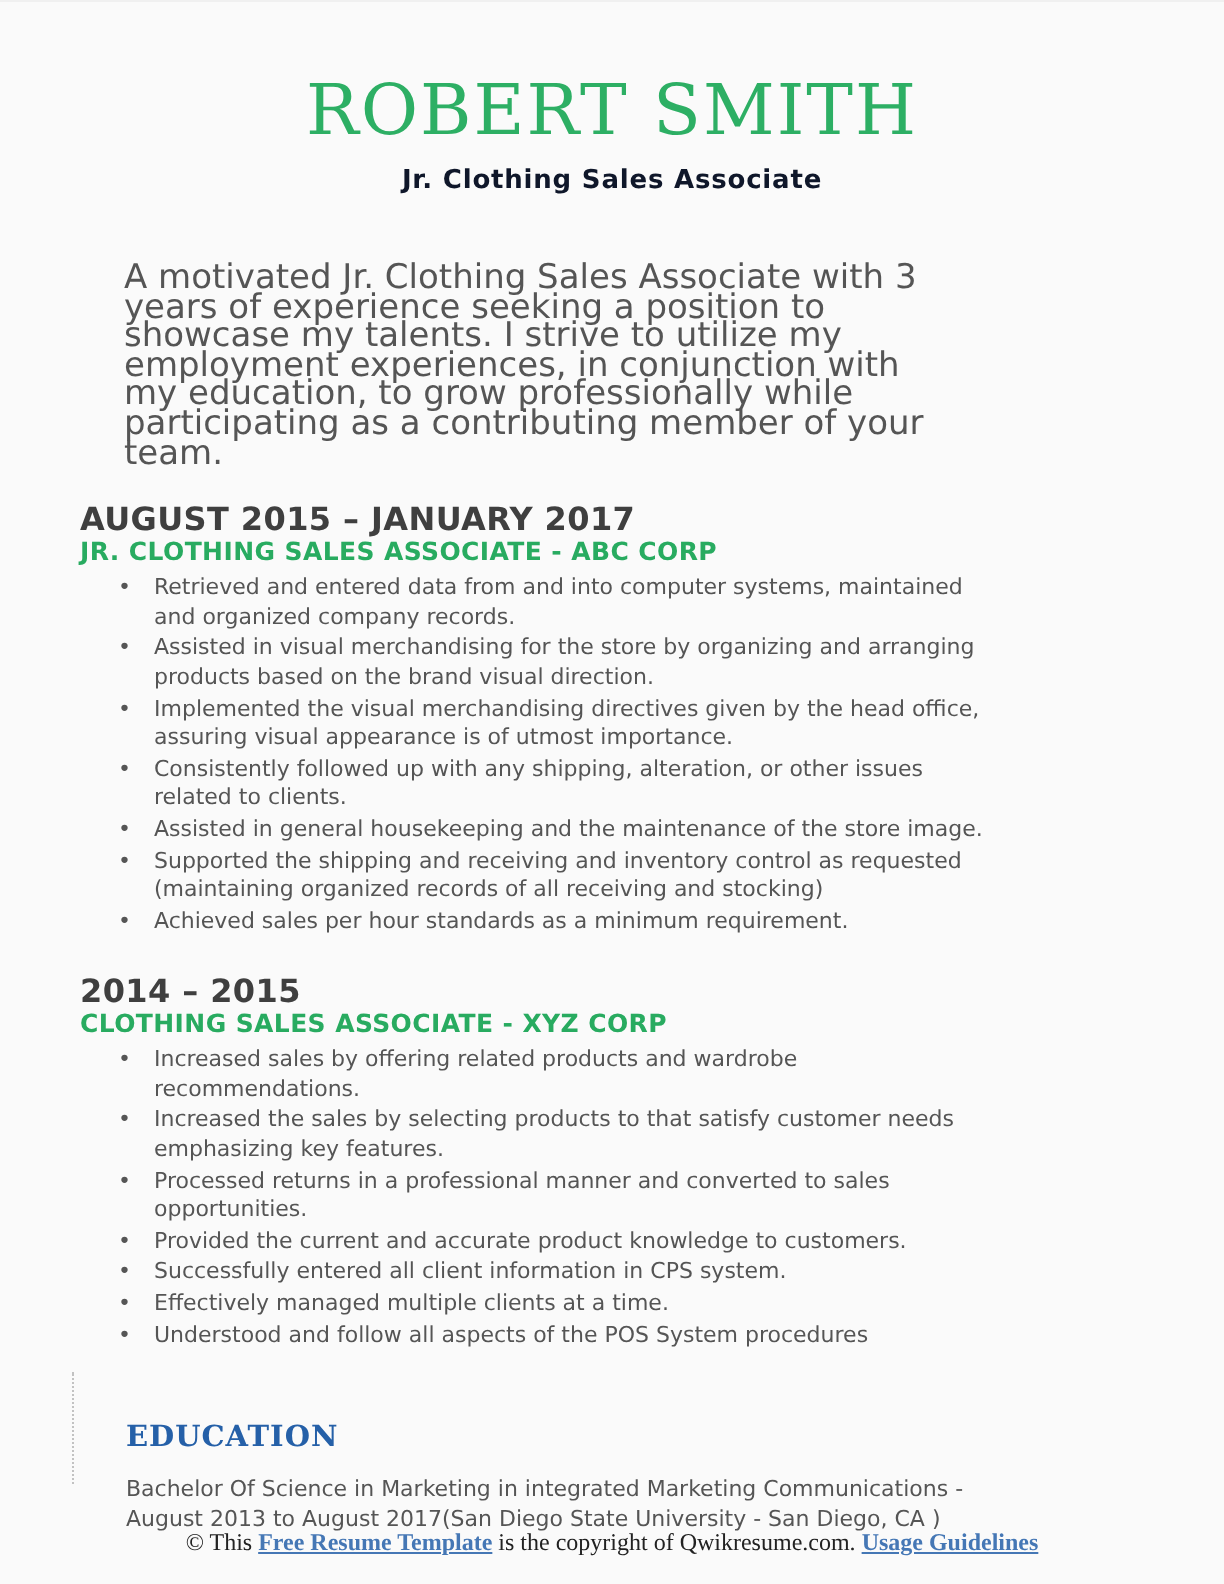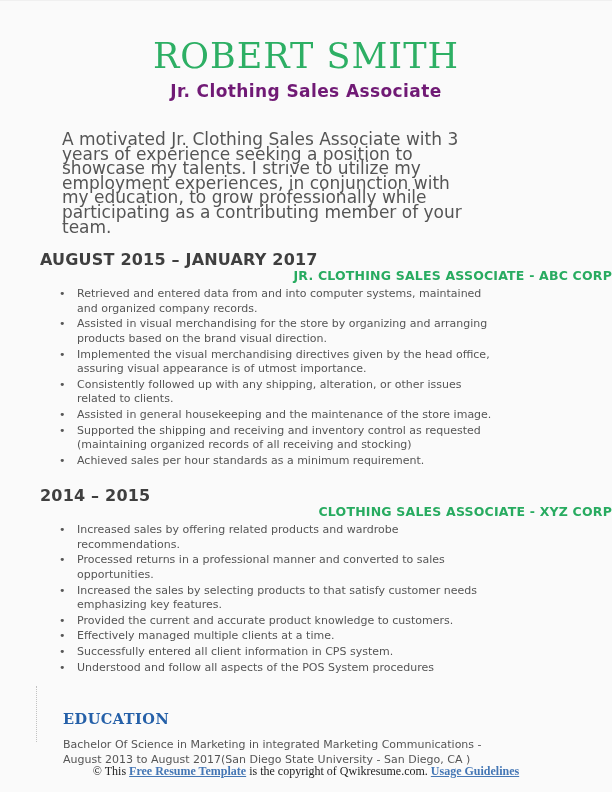--- a/index.html
+++ b/index.html
@@ -10,41 +10,41 @@
     font-family:"DejaVu Sans", sans-serif;
     border-top:1px solid #f0f0f0;
   }
   .header { text-align:center; margin-top:33px; }
   .name {
     font-family:"DejaVu Serif", serif;
     font-size:35px; line-height:44px; font-weight:400;
     color:#2daf64; letter-spacing:1px;
   }
   .job-title {
-    font-size:17px; line-height:22px; font-weight:bold;
-    color:#701a75; letter-spacing:.4px; margin-top:2px;
+    font-size:13px; line-height:22px; font-weight:bold;
+    color:#0f172a; letter-spacing:.4px; margin-top:2px;
   }
   .contact {
     font-size:11.5px; line-height:14px; font-weight:bold;
     color:#1a6fc0; margin-top:10px;
   }
   .summary {
     margin:30px 0 0 62px; width:415px;
     font-size:17px; line-height:14.6px; color:#555;
   }
   .section { margin-left:40px; }
   .section-1 { margin-top:19px; }
   .section-2 { margin-top:21px; }
   .dates {
     font-size:16px; line-height:14px; font-weight:bold;
     color:#3f3f3f; letter-spacing:.2px;
   }
   .role {
     font-size:12.5px; line-height:17px; font-weight:bold;
-    color:#28ab60; letter-spacing:.2px;text-align:right;
+    color:#28ab60; letter-spacing:.2px;
   }
   ul.bullets { list-style:none; margin:3px 0 0 17px; }
   ul.bullets li {
     position:relative; padding-left:20px; width:435px;
     font-size:11px; line-height:14.6px; color:#555;
     margin-bottom:1px;
   }
   ul.bullets li::before {
     content:"\2022"; position:absolute; left:2px; top:0;
     color:#555; font-size:11px;
@@ -95,25 +95,25 @@
     <li>Supported the shipping and receiving and inventory control as requested (maintaining organized records of all receiving and stocking)</li>
     <li>Achieved sales per hour standards as a minimum requirement.</li>
   </ul>
 </div>
 
 <div class="section section-2">
   <div class="dates">2014 – 2015</div>
   <div class="role">CLOTHING SALES ASSOCIATE - XYZ CORP</div>
   <ul class="bullets">
     <li>Increased sales by offering related products and wardrobe recommendations.</li>
+    <li>Increased the sales by selecting products to that satisfy customer needs emphasizing key features.</li>
     <li>Processed returns in a professional manner and converted to sales opportunities.</li>
-    <li>Increased the sales by selecting products to that satisfy customer needs emphasizing key features.</li>
     <li>Provided the current and accurate product knowledge to customers.</li>
+    <li>Successfully entered all client information in CPS system.</li>
     <li>Effectively managed multiple clients at a time.</li>
-    <li>Successfully entered all client information in CPS system.</li>
     <li>Understood and follow all aspects of the POS System procedures</li>
   </ul>
 </div>
 
 <div class="education">
   <div class="edu-heading">EDUCATION</div>
   <div class="edu-entry">Bachelor Of Science in Marketing in integrated Marketing Communications - August 2013 to August 2017(San Diego State University - San Diego, CA )</div>
 </div>
 
 <div class="dotted-divider"></div>

